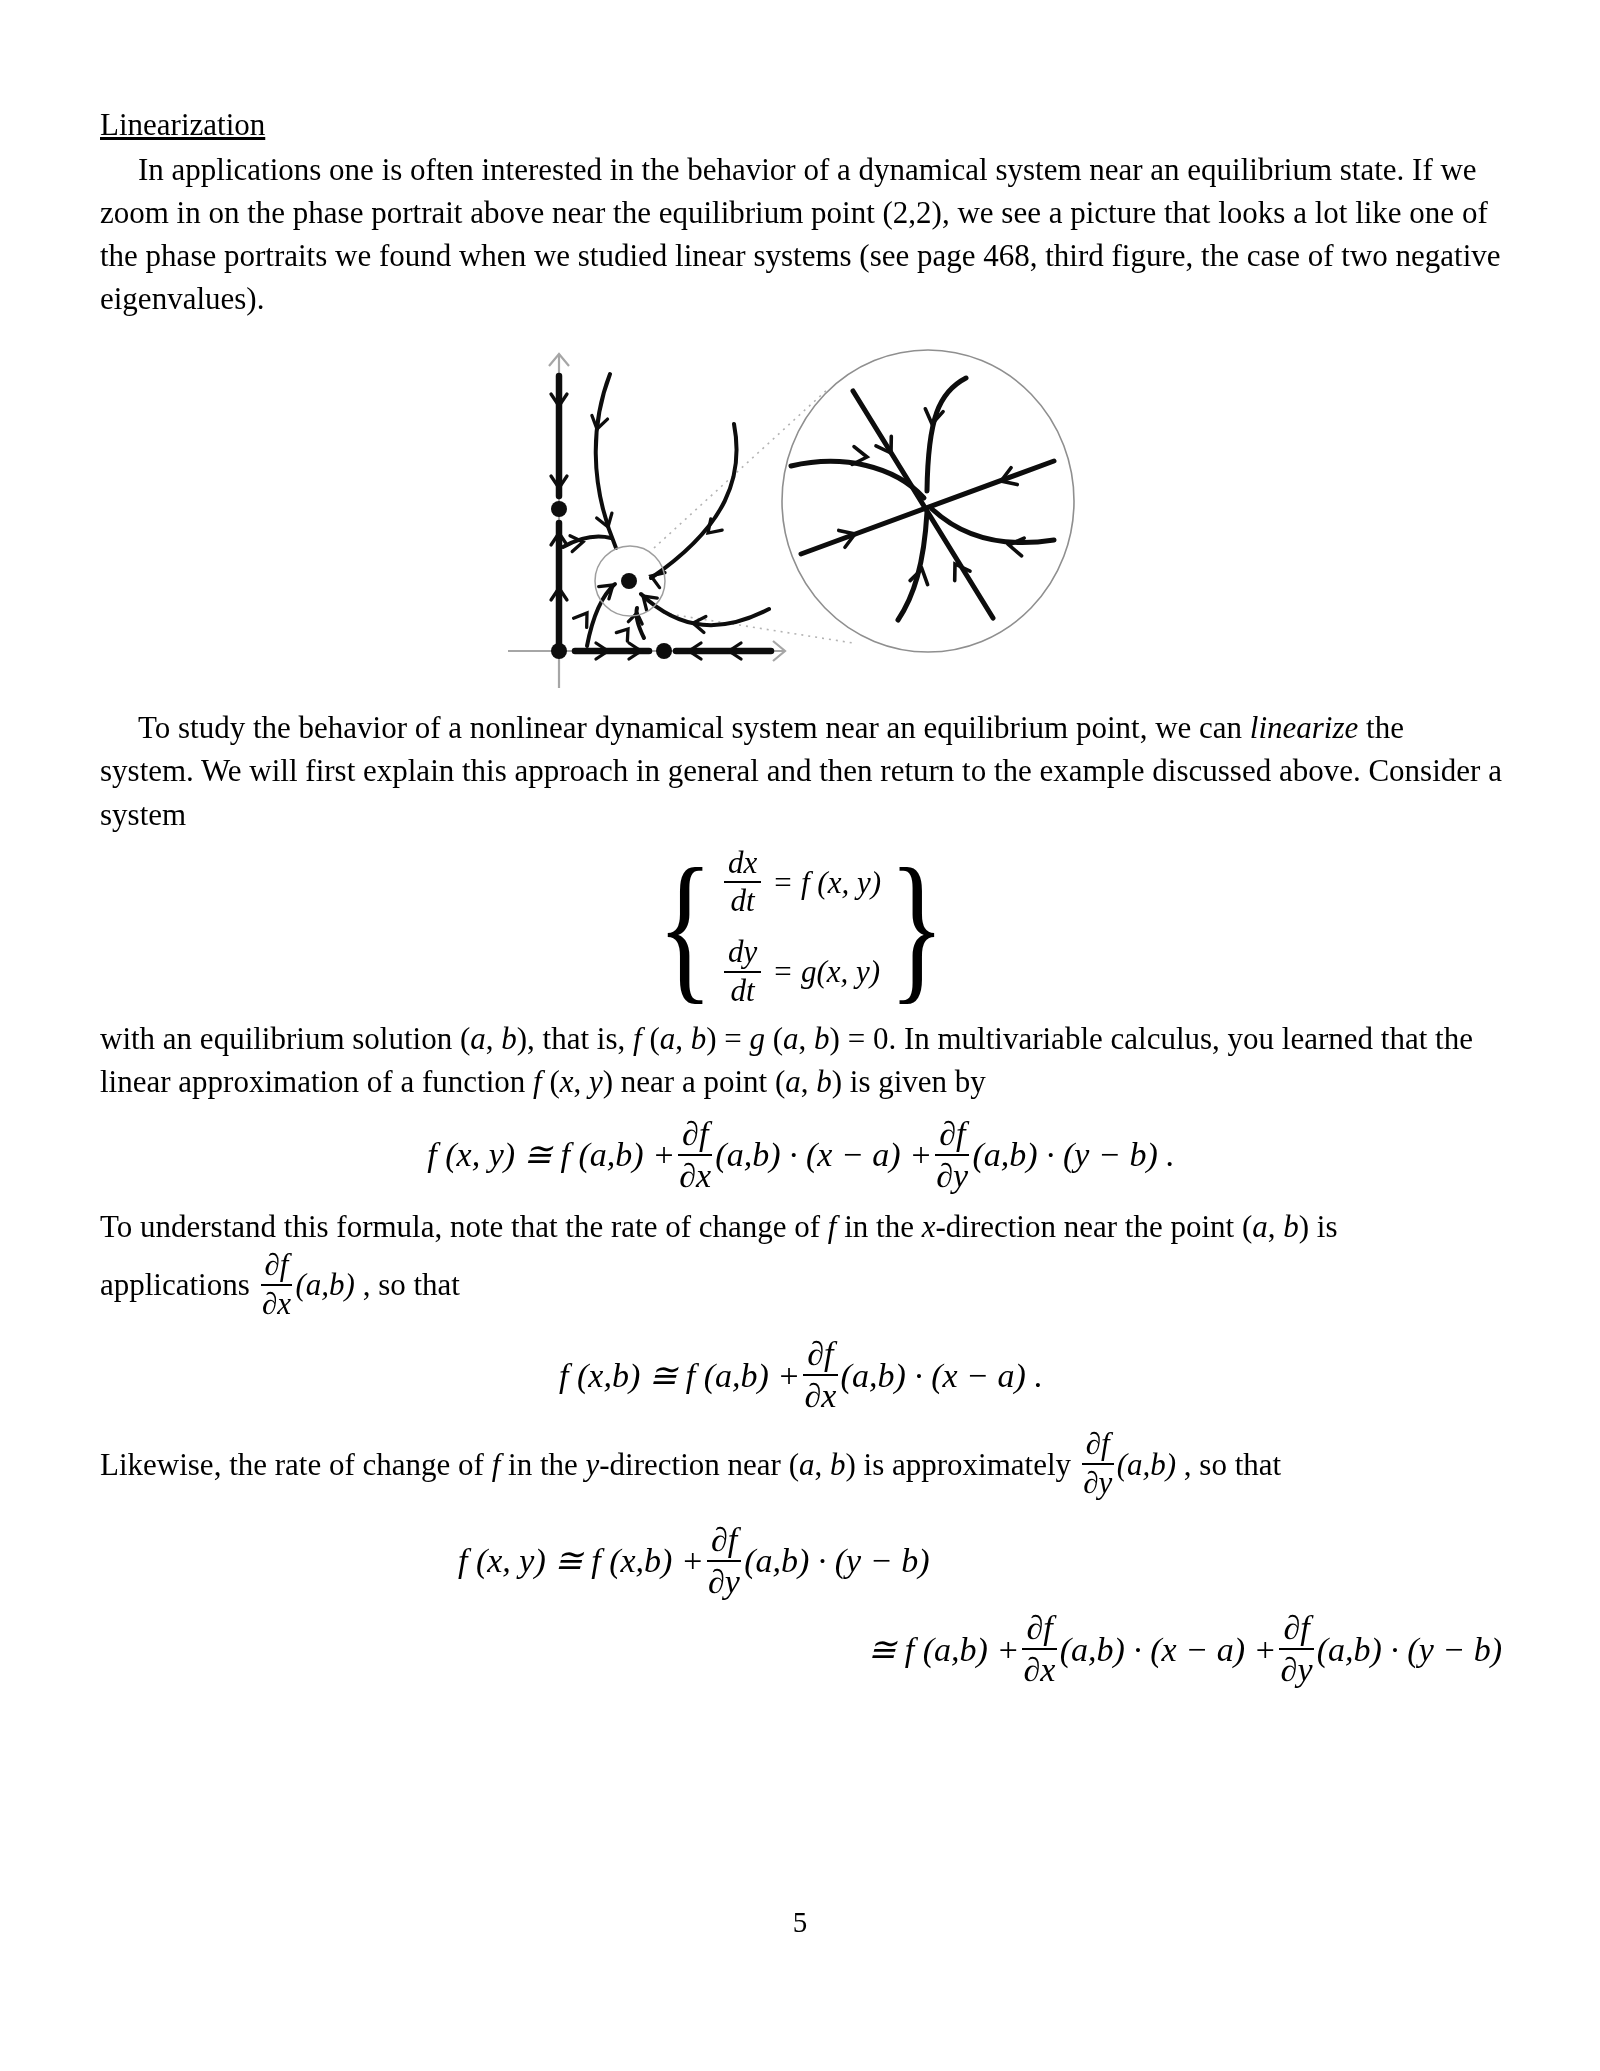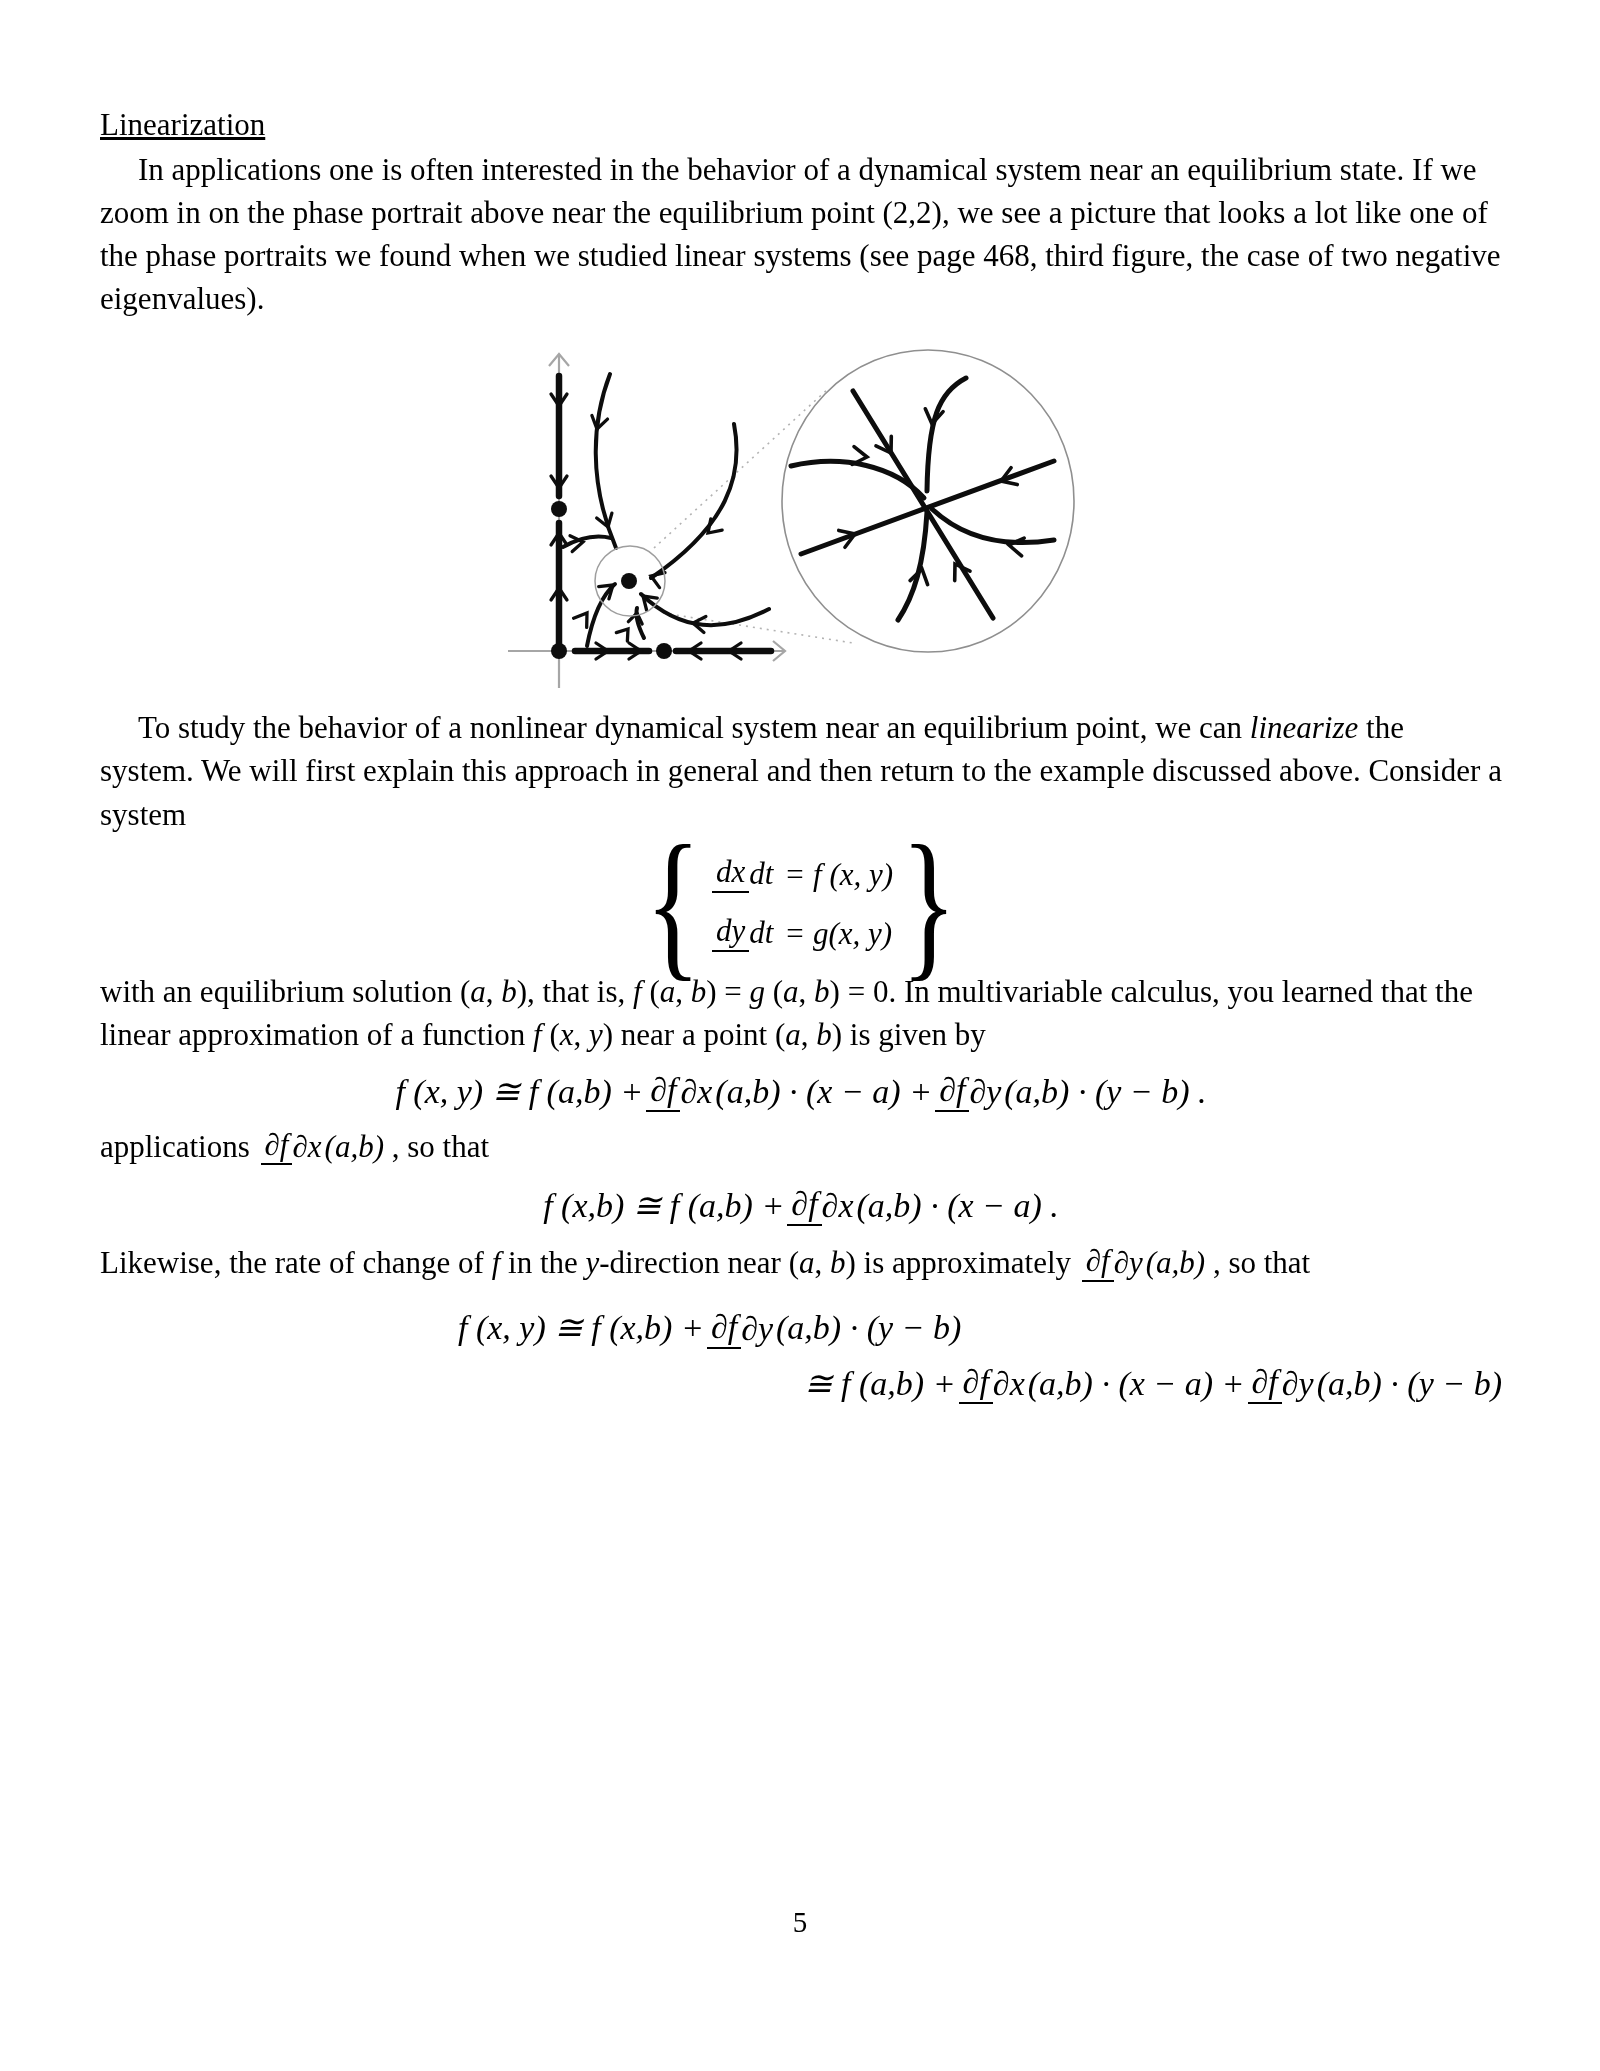--- a/index.html
+++ b/index.html
@@ -8,21 +8,21 @@
   .page{position:relative;box-sizing:border-box;width:1600px;height:1510px;
         padding:103px 98px 0 100px;font-size:31px;line-height:1.39;}
   .heading{font-size:31px;font-weight:400;text-decoration:underline;margin:0 0 2px 0;}
   p.body{margin:0;}
   .indent{text-indent:38px;}
   .fig{text-align:center;margin:6px 0 0 0;}
   .fig svg{display:inline-block;vertical-align:top;}
   
   .mtok{font-style:italic;white-space:pre;}
   i{font-style:italic;}
-  .frac{display:inline-flex;flex-direction:row;align-items:center;vertical-align:middle;
+  .frac{display:inline-flex;flex-direction:column;align-items:center;vertical-align:middle;
         font-style:italic;line-height:1.12;margin:0 3px;}
   .frac .num{display:block;border-bottom:2px solid #000;padding:0 4px 1px 4px;}
   .frac .den{display:block;padding-top:1px;}
   .deq{display:flex;align-items:center;font-size:34px;}
   .eqc{justify-content:center;}
   .mline{white-space:nowrap;display:flex;align-items:center;}
   .mline > span{white-space:pre;}
   .eq-la{margin:12px 0 10px 0;}
   .eq-x{margin:14px 0 12px 0;}
   .eq-y1{margin:20px 0 0 358px;}
@@ -215,20 +215,21 @@
         <span class="den">∂x</span>
       </span>
     <span class="mtok">(a,b) · (x − a) +</span>
     <span class="frac">
         <span class="num">∂f</span>
         <span class="den">∂y</span>
       </span>
     <span class="mtok">(a,b) · (y − b) .</span>
   </div>
 
+  <p class="body p4-block"><span>To understand this formula, note that the rate of change of </span><i>f</i><span> in the </span><i>x</i><span>-direction near the point (</span><i>a</i><span>, </span><i>b</i><span>) is</span></p>
   <div class="mline">
     <span><span>applications </span></span>
     <span class="frac"><span class="num">∂f</span><span class="den">∂x</span></span>
     <span class="mtok">(a,b)</span>
     <span><span> , so that</span></span>
   </div>
 
   <div class="deq eqc eq-x">
     <span class="mtok">f (x,b) ≅ f (a,b) +</span>
     <span class="frac">

